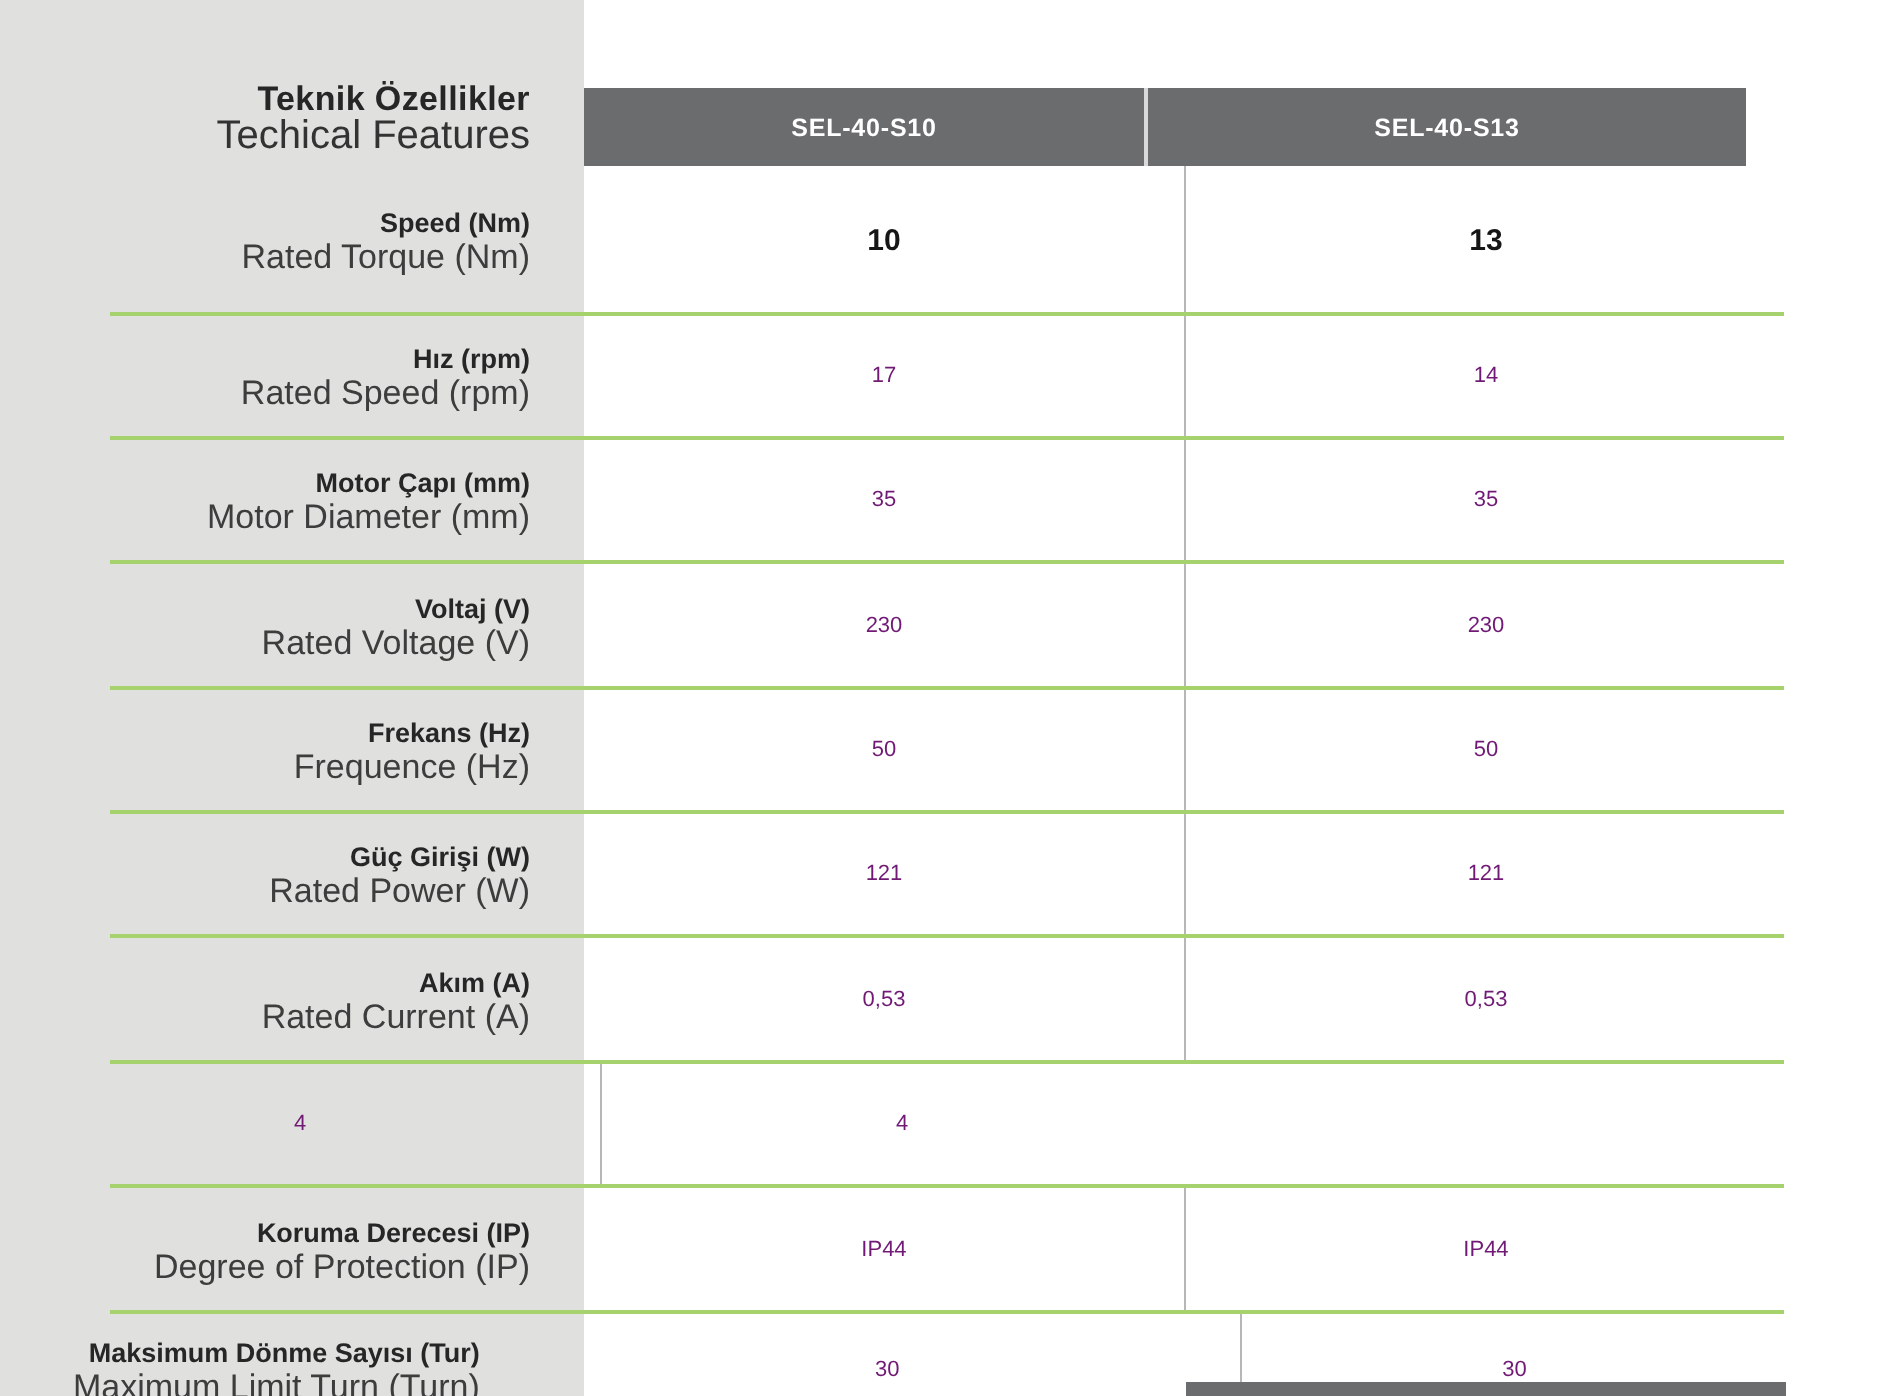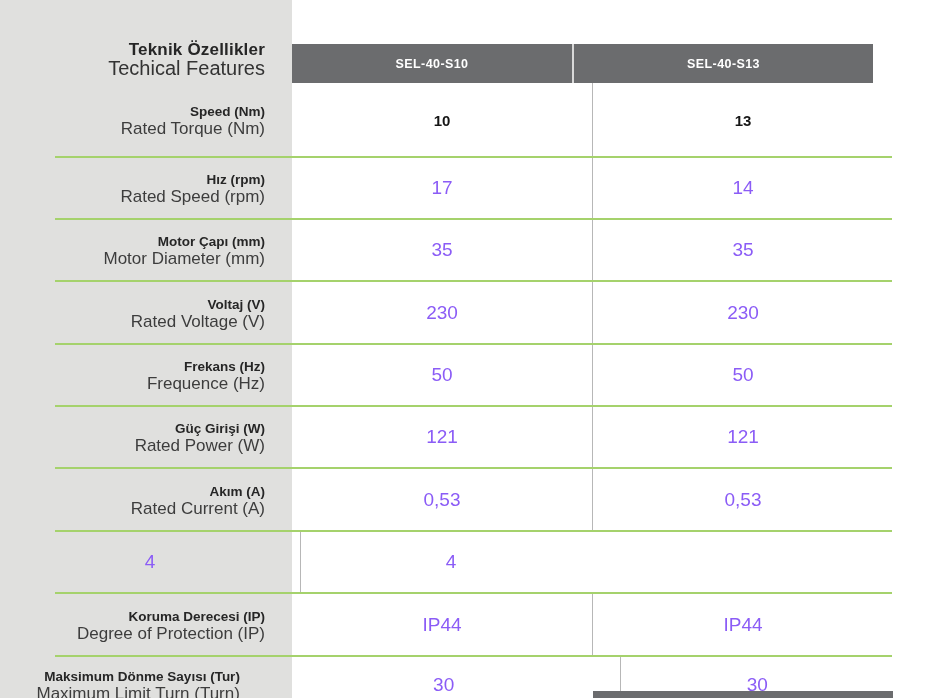--- a/index.html
+++ b/index.html
@@ -47,21 +47,21 @@
   .label-cell {
     width:292px; box-sizing:border-box; padding-right:27px;
     display:flex; flex-direction:column; justify-content:center;
     align-items:flex-end; text-align:right;
   }
   .label-tr { font-size:13.5px; font-weight:bold; color:#262626; line-height:17px; }
   .label-en { font-size:17px; color:#3d3d3d; line-height:17px; }
 
   .val {
     display:flex; align-items:center; justify-content:center;
-    font-size:19px; color:#8b5cf6; box-sizing:border-box;
+    font-size:11px; color:#701a75; box-sizing:border-box;
   }
   .val.c1 { width:300px; }
   .val.c2 { width:301px; border-left:1px solid #b7b7b7; }
   .row.emph .val { font-size:15px; font-weight:bold; color:#161616; }
 
   
   .bottom-bar {
     position:absolute; left:593px; top:691px; width:300px; height:7px;
     background:#6b6c6e;
   }

